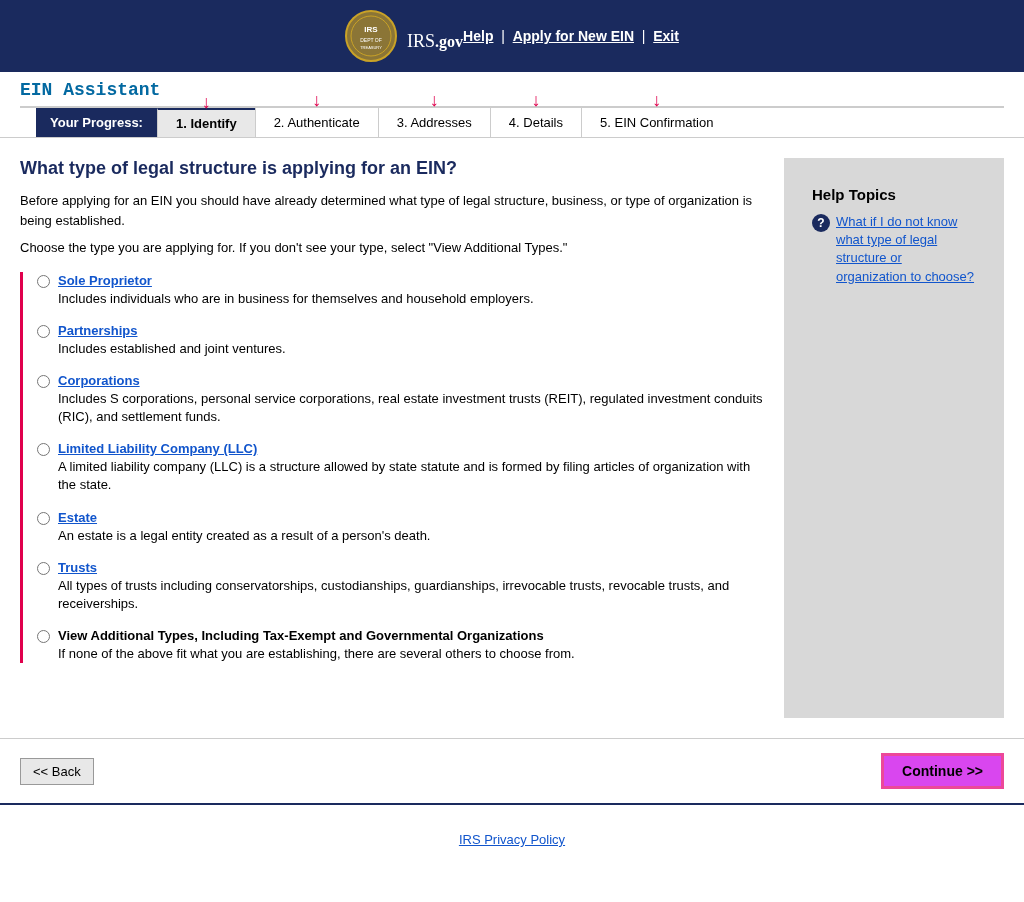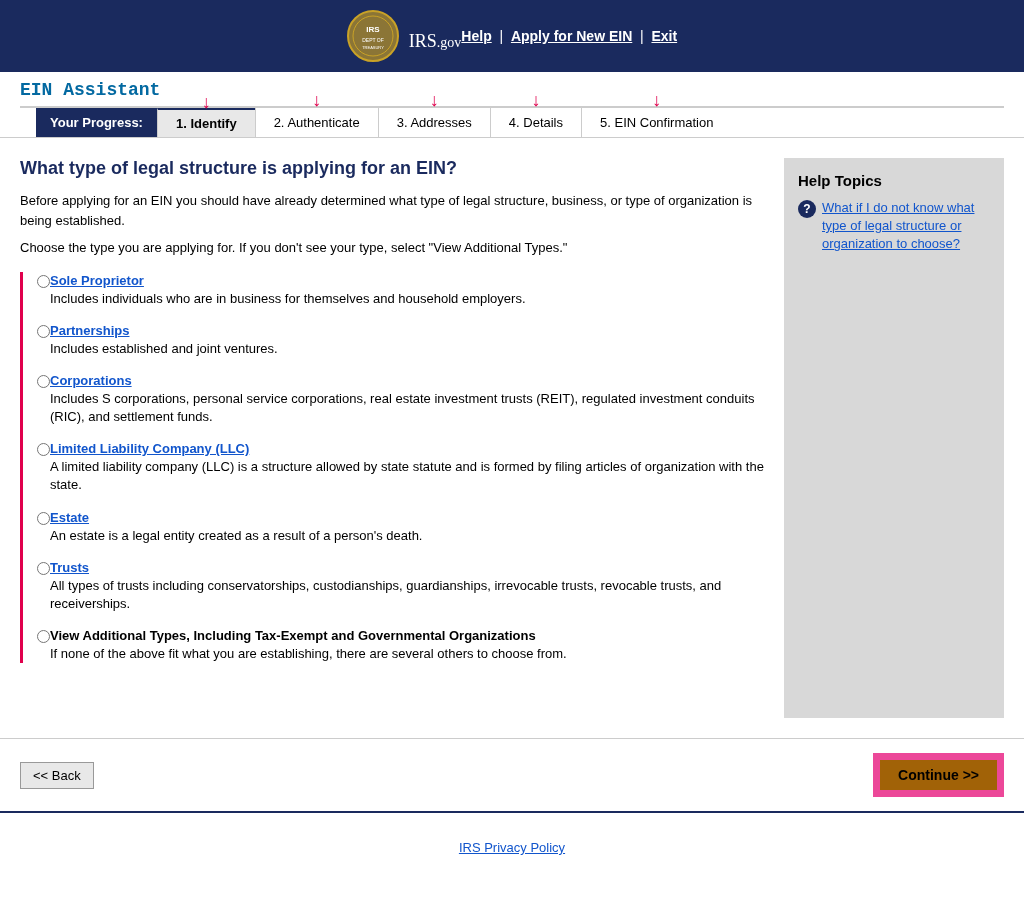--- a/index.html
+++ b/index.html
@@ -124,20 +124,21 @@
     }
     .options-container {
       border-left: 3px solid #e0004d;
       padding-left: 14px;
       margin-top: 14px;
     }
     .option-item {
       margin-bottom: 14px;
       display: flex;
       align-items: flex-start;
+      gap: 8px;
     }
     .option-item input[type="radio"] {
       margin-top: 3px;
       flex-shrink: 0;
     }
     .option-text .option-label {
       color: #1155cc;
       text-decoration: underline;
       font-weight: bold;
       cursor: pointer;
@@ -147,21 +148,21 @@
       font-size: 13px;
       color: #000;
       margin-top: 2px;
       line-height: 1.4;
     }
 
     
     .right-sidebar {
       width: 220px;
       background: #d8d8d8;
-      padding: 14px;
+      padding: 28px;
       flex-shrink: 0;
     }
     .help-topics-title {
       font-weight: bold;
       font-size: 15px;
       margin-bottom: 10px;
     }
     .help-item {
       display: flex;
       align-items: flex-start;
@@ -199,22 +200,22 @@
     }
     .back-button {
       padding: 5px 12px;
       background: #e8e8e8;
       border: 1px solid #999;
       cursor: pointer;
       font-size: 13px;
     }
     .continue-button {
       padding: 7px 18px;
-      background: #a16207;
-      border: 7px solid #ec4899;
+      background: #d946ef;
+      border: 3px solid #ec4899;
       cursor: pointer;
       font-size: 14px;
       font-weight: bold;
       color: #000;
     }
 
     
     .footer {
       background: #fff;
       text-align: center;
@@ -234,21 +235,21 @@
   <div class="header-logo">
 
     <svg class="seal" viewBox="0 0 52 52" xmlns="http://www.w3.org/2000/svg">
       <circle cx="26" cy="26" r="25" fill="#8B7536" stroke="#c9a227" stroke-width="2"></circle>
       <circle cx="26" cy="26" r="20" fill="none" stroke="#c9a227" stroke-width="1"></circle>
       <text x="26" y="22" text-anchor="middle" fill="#fff" font-size="8" font-weight="bold">IRS</text>
       <text x="26" y="32" text-anchor="middle" fill="#fff" font-size="5">DEPT OF</text>
       <text x="26" y="39" text-anchor="middle" fill="#fff" font-size="4">TREASURY</text>
     </svg>
     <div class="irs-text">
-      <span>IRS</span><span style="font-size:14px;font-weight:normal;">.gov</span>
+      <span>IRS</span><span style="font-size:16px;font-weight:bold;">.gov</span>
     </div>
   </div>
   <div class="header-nav">
     <a href="#">Help</a>
     &nbsp;|&nbsp;
     <a href="#">Apply for New EIN</a>
     &nbsp;|&nbsp;
     <a href="#">Exit</a>
   </div>
 </div>

